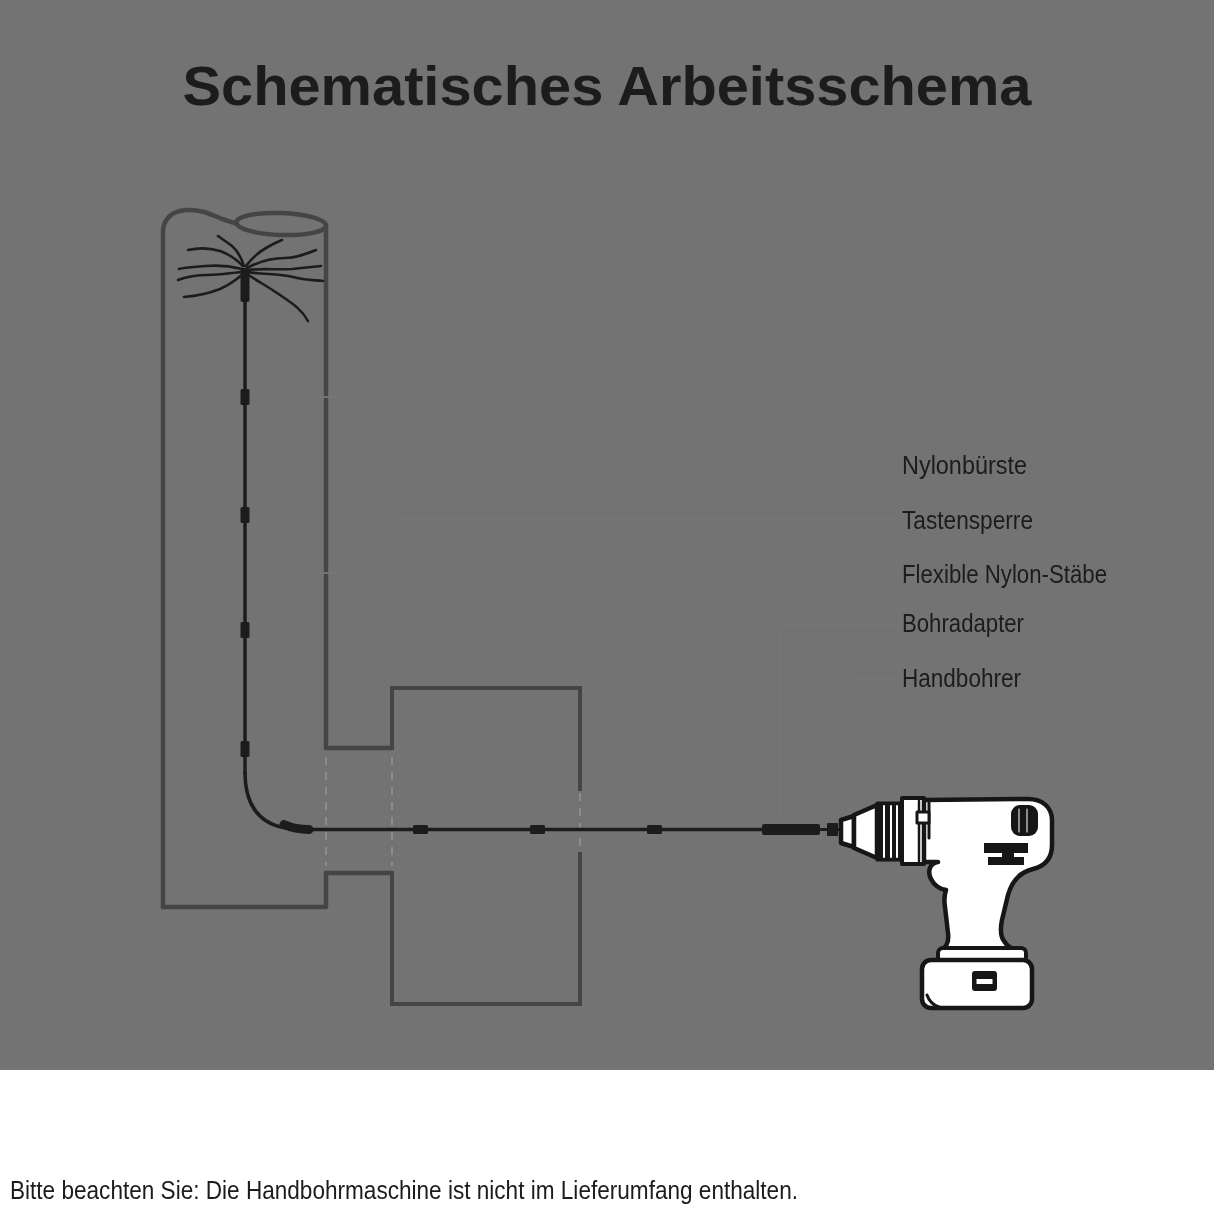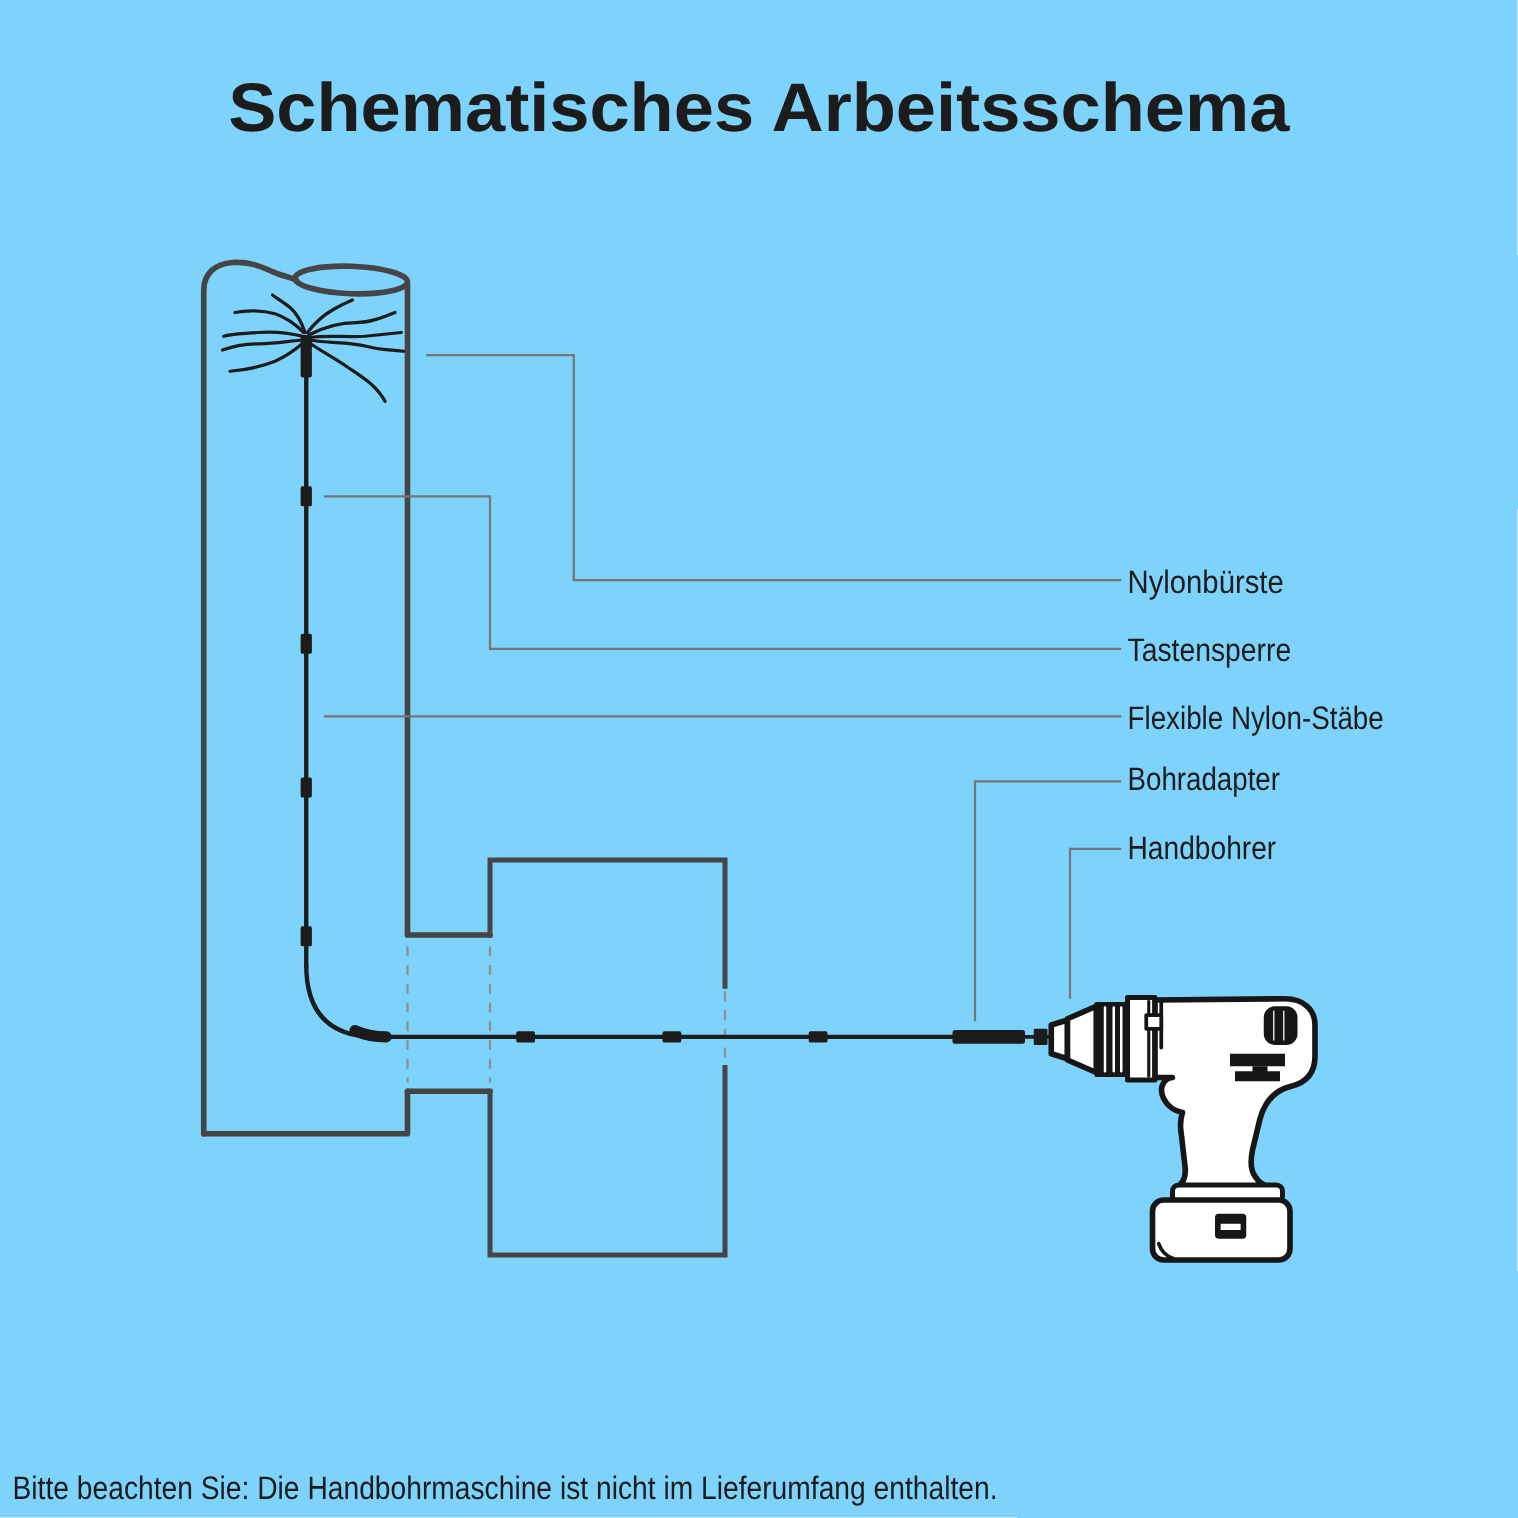--- a/index.html
+++ b/index.html
@@ -1,16 +1,16 @@
 <!DOCTYPE html>
 <html><head>
 <meta charset="utf-8">
 <style>
   html,body{margin:0;padding:0;background:#ffffff;width:1214px;height:1214px;overflow:hidden;}
-  #stage{position:relative;width:1214px;height:1214px;background:#7dd3fc;}
+  #stage{position:relative;width:1214px;height:1070px;background:#737373;}
   svg{display:block;}
   text{font-family:"Liberation Sans","DejaVu Sans",sans-serif;fill:#1c1c1c;}
   .title-text{font-weight:bold;font-size:55px;}
   .label-text{font-size:26px;}
   .footnote-text{font-size:26px;}
 </style>
 </head>
 <body>
 
 <div id="stage">

